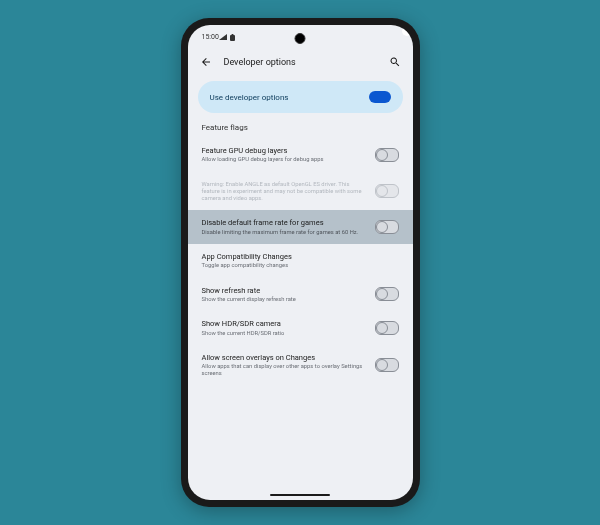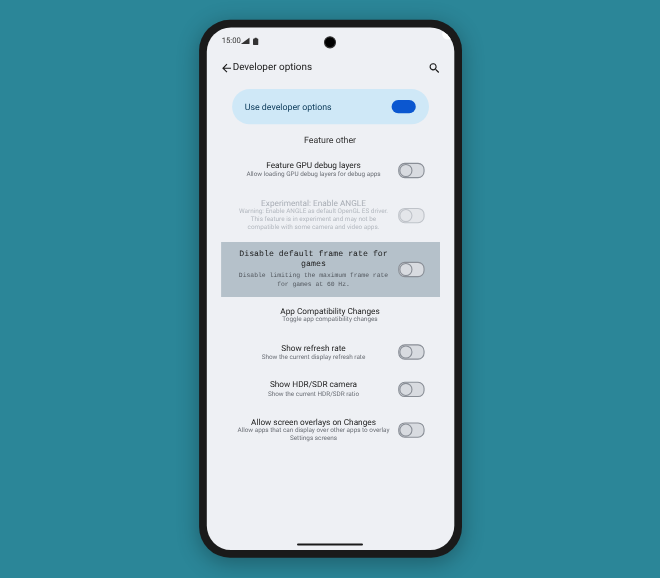--- a/index.html
+++ b/index.html
@@ -58,33 +58,32 @@
   .status-icons {
     display: flex;
     gap: 3px;
     align-items: center;
   }
   .appbar {
     height: 30px;
     display: flex;
     align-items: center;
     padding: 0 12px;
-    gap: 0;
+    gap: 12px;
     flex: 0 0 auto;
   }
   .appbar .title {
     font-size: 9px;
     color: #1a1a1a;
     flex: 1;
   }
   .content {
     flex: 1;
     overflow: hidden;
-    padding: 0 23px;
-    text-align: center;
+    padding: 0 10px;
   }
   .master-card {
     background: #cfe8f7;
     border-radius: 16px;
     padding: 10px 12px;
     margin: 4px 0 10px;
     display: flex;
     align-items: center;
     justify-content: space-between;
   }
@@ -115,21 +114,20 @@
     line-height: 1.25;
     margin-top: 1px;
   }
   .row.dim .rtitle { color: #a8adb5; }
   .row.dim .rsub { color: #b3b8bf; }
   .row.hl {
     background: #b5c1ca;
     margin: 0 -10px;
     padding-left: 14px;
     padding-right: 44px;
-    font-family: Liberation Mono, monospace;
   }
   .row.hl .rtitle { color: #1c1c1c; }
   .row.hl .rsub { color: #51565d; }
   .toggle {
     position: absolute;
     right: 4px;
     top: 50%;
     transform: translateY(-50%);
     width: 22px;
     height: 12px;
@@ -214,30 +212,29 @@
         </svg>
     </div>
 
     <div class="content">
 
       <div class="master-card">
         <span class="lbl">Use developer options</span>
         <span class="toggle on" style="position:static;transform:none"></span>
       </div>
 
-      <div class="section-hdr">Feature other</div>
+      <div class="section-hdr">Feature flags</div>
 
       <div class="row with-toggle">
         <div class="rtitle">Feature GPU debug layers</div>
         <div class="rsub">Allow loading GPU debug layers for debug apps</div>
         <span class="toggle off"></span>
       </div>
 
       <div class="row with-toggle dim">
-        <div class="rtitle">Experimental: Enable ANGLE</div>
         <div class="rsub">Warning: Enable ANGLE as default OpenGL ES driver. This feature is in experiment and may not be compatible with some camera and video apps.</div>
         <span class="toggle off dim"></span>
       </div>
 
       <div class="row with-toggle hl">
         <div class="rtitle">Disable default frame rate for games</div>
         <div class="rsub">Disable limiting the maximum frame rate for games at 60 Hz.</div>
         <span class="toggle off"></span>
       </div>
 

